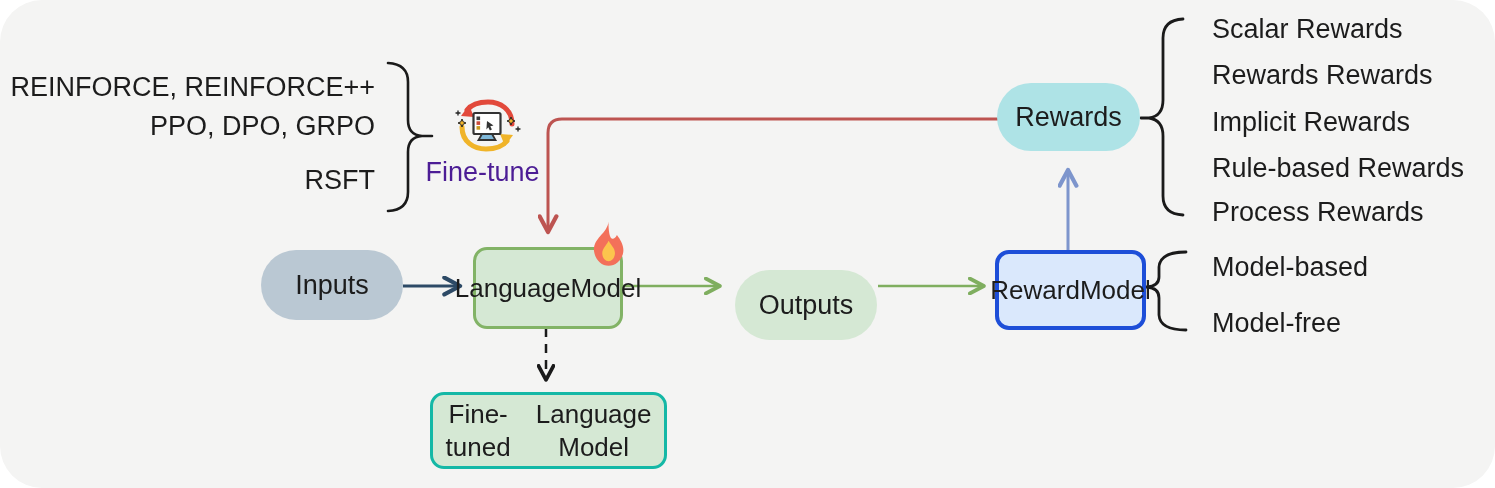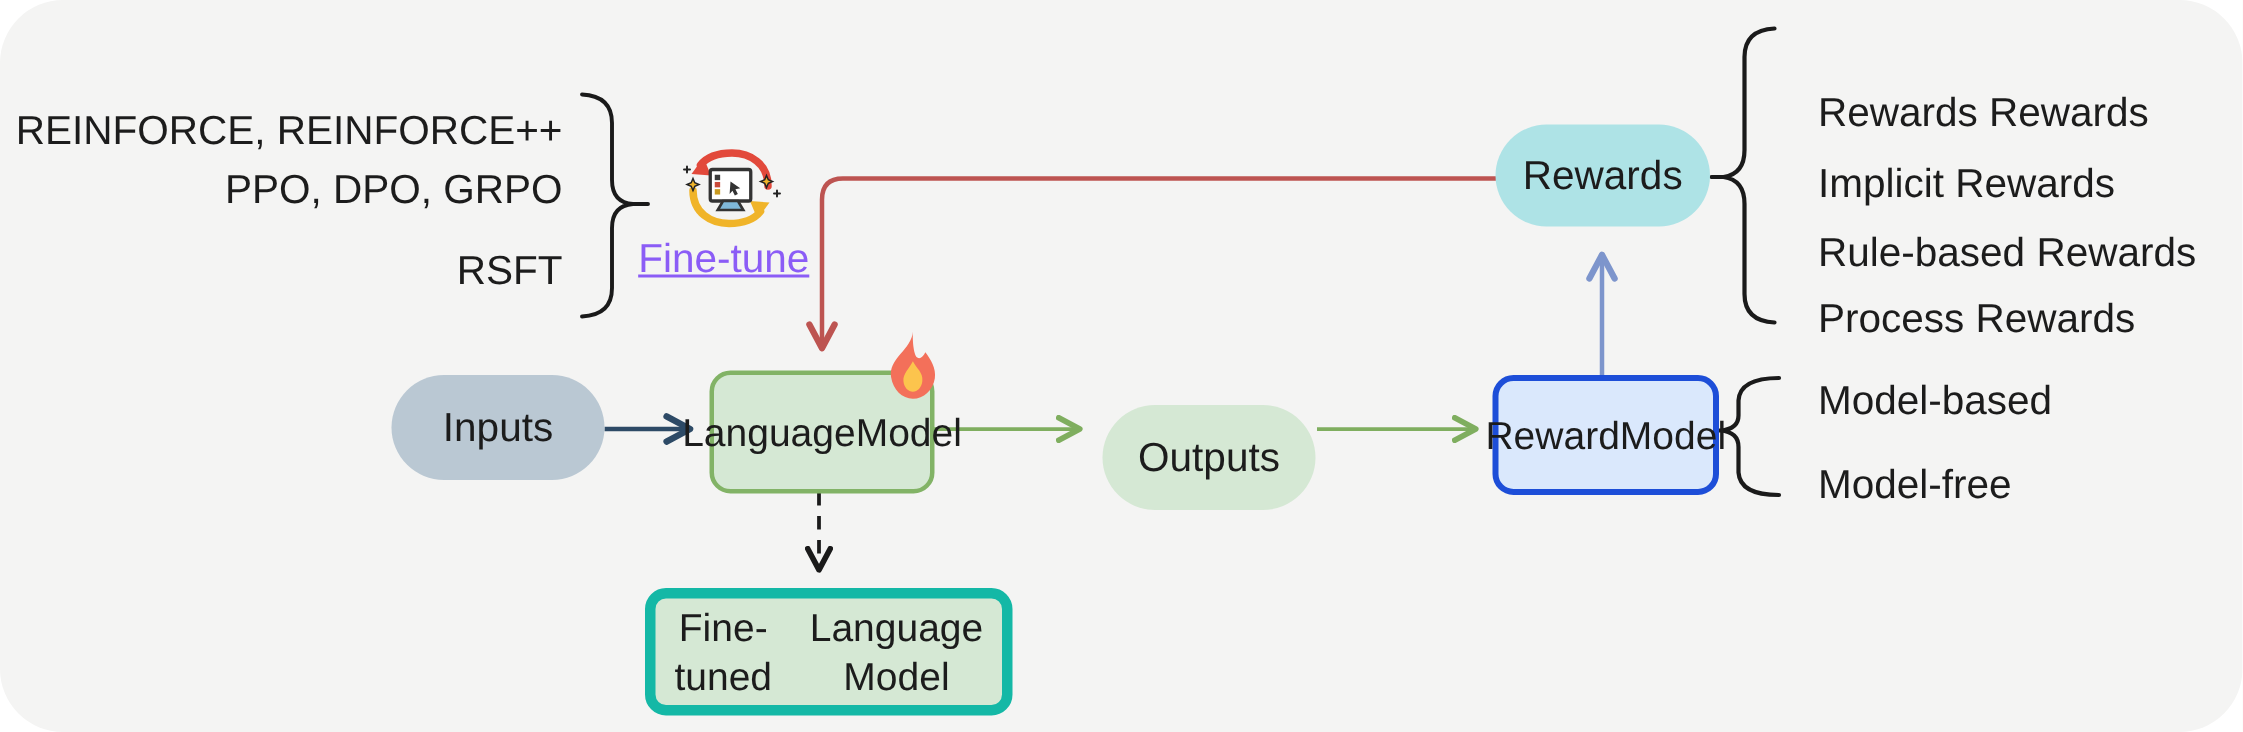--- a/index.html
+++ b/index.html
@@ -1,30 +1,30 @@
 <!DOCTYPE html>
 <html><head>
 <meta charset="utf-8">
 <style>
   html,body{margin:0;padding:0;background:#ffffff;font-family:"Liberation Sans",sans-serif;}
   .canvas{position:relative;width:1495px;height:488px;background:#f4f4f3;border-radius:42px;overflow:hidden;color:#1c1c1c;}
   svg.layer{position:absolute;left:0;top:0;z-index:1;}
-  .txt{position:absolute;white-space:nowrap;font-size:27px;line-height:32px;color:#8b5cf6;z-index:2;text-decoration:underline;}
+  .txt{position:absolute;white-space:nowrap;font-size:27px;line-height:32px;color:#4c1d95;z-index:2;}
   .algo-list{position:absolute;left:0;top:0;width:375px;height:230px;z-index:2;}
   .algo-line{position:absolute;right:0;font-size:27px;line-height:32px;white-space:nowrap;}
   .pill{position:absolute;border-radius:999px;display:flex;align-items:center;justify-content:center;
         font-size:27px;z-index:2;}
   .rectnode{position:absolute;border-radius:14px;display:flex;align-items:center;
         justify-content:center;font-size:26px;line-height:33px;z-index:2;text-align:center;}
   .n-inputs{left:261px;top:250px;width:142px;height:70px;background:#bac8d3;}
   .n-outputs{left:735px;top:250px;width:142px;height:70px;background:#d5e8d4;margin-top:20px;}
   .n-rewards{left:997px;top:83px;width:143px;height:68px;background:#aee3e6;}
   .n-lm{left:473px;top:247px;width:144px;height:76px;background:#d5e8d4;border:3px solid #82b366;}
   .n-rm{left:995px;top:250px;width:143px;height:72px;background:#dae8fc;border:4px solid #1d4ed8;}
-  .n-ft{left:430px;top:392px;width:231px;height:71px;background:#d5e8d4;border:7px solid #14b8a6;}
+  .n-ft{left:430px;top:392px;width:231px;height:71px;background:#d5e8d4;border:3px solid #14b8a6;}
   .icon-abs{position:absolute;z-index:3;}
   .rlist-line{position:absolute;left:1212px;font-size:27px;line-height:34px;white-space:nowrap;z-index:2;}
 </style>
 </head>
 <body>
 
 <div class="canvas">
 
   <svg class="layer" width="1495" height="488" viewBox="0 0 1495 488">
     <defs>
@@ -106,20 +106,21 @@
 
   <div class="pill n-rewards">
     <span>Rewards</span>
   </div>
 
   <div class="rectnode n-ft">
     <span>Fine-tuned</span>
     <span>Language Model</span>
   </div>
 
+  <div class="rlist-line" style="top:12px">Scalar Rewards</div>
   <div class="rlist-line" style="top:58px">Rewards Rewards</div>
   <div class="rlist-line" style="top:105px">Implicit Rewards</div>
   <div class="rlist-line" style="top:151px">Rule-based Rewards</div>
   <div class="rlist-line" style="top:195px">Process Rewards</div>
 
   <div class="rlist-line" style="top:250px">Model-based</div>
   <div class="rlist-line" style="top:306px">Model-free</div>
 
 </div>
 

